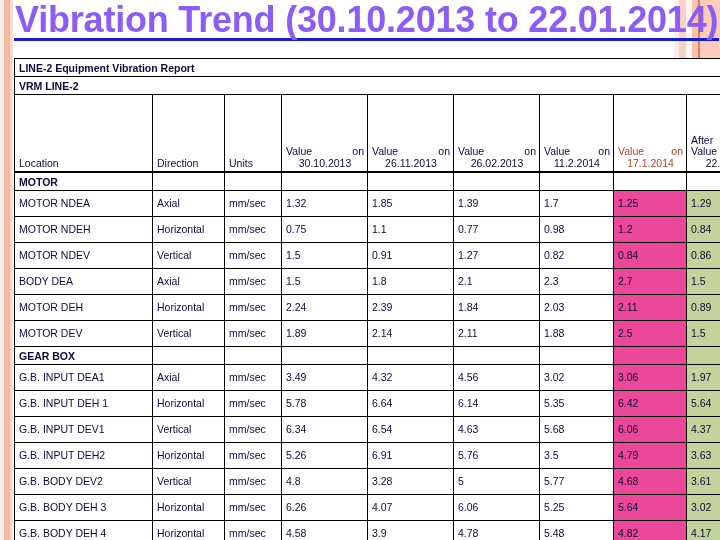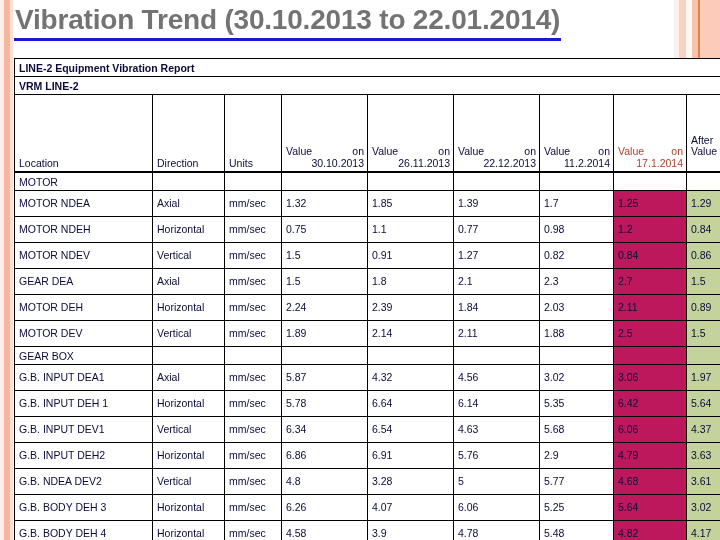--- a/index.html
+++ b/index.html
@@ -43,23 +43,23 @@
 
   
   .title-wrap {
     position: absolute;
     left: 14px;
     top: 2px;
     width: 706px;
     height: 42px;
   }
   .title {
-    font-size: 28px;
+    font-size: 36px;
     font-weight: bold;
-    color: #737373;
+    color: #8b5cf6;
     letter-spacing: -0.2px;
     white-space: nowrap;
     line-height: 36px;
     border-bottom: 3px solid #1818d8;
     display: inline-block;
     padding: 0 1px;
   }
 
   
   .sheet {
@@ -107,32 +107,32 @@
     height: 36px;
     border-top: none;
     vertical-align: bottom;
     border-bottom: 2px solid #000;
   }
   td.hdr {
     vertical-align: bottom;
     line-height: 11.5px;
   }
   .hdr-line { display: block; text-align: justify; text-align-last: justify; }
-  .hdr-plain { display: block; text-align: right; }
+  .hdr-plain { display: block; text-align: center; }
 
   td.hdr.red, td.hdr.red .hdr-line, td.hdr.red .hdr-plain { color: #a8442a; }
 
   
   td.section {
     color: #1818b0;
-    font-weight: normal;
+    font-weight: bold;
     vertical-align: middle;
   }
   
-  td.col-blue { background: #be185d; }
+  td.col-blue { background: #ec4899; }
   td.col-green { background: #c3d39b; }
 
   tr.section-row td { height: 18px; }
   tr.data td { height: 26px; vertical-align: middle; }
   tr.banner td { height: 18px; }
 </style>
 </head>
 <body>
 
 <div class="stripe-band stripe-left">
@@ -198,21 +198,21 @@
           <span class="hdr-plain">30.10.2013</span>
         </td>
         <td class="hdr">
           <span class="hdr-plain"></span>
           <span class="hdr-line">Value on</span>
           <span class="hdr-plain">26.11.2013</span>
         </td>
         <td class="hdr">
           <span class="hdr-plain"></span>
           <span class="hdr-line">Value on</span>
-          <span class="hdr-plain">22.12.2013</span>
+          <span class="hdr-plain">26.02.2013</span>
         </td>
         <td class="hdr">
           <span class="hdr-plain"></span>
           <span class="hdr-line">Value on</span>
           <span class="hdr-plain">11.2.2014</span>
         </td>
         <td class="hdr red">
           <span class="hdr-plain"></span>
           <span class="hdr-line">Value on</span>
           <span class="hdr-plain">17.1.2014</span>
@@ -263,21 +263,21 @@
         <td>Vertical</td>
         <td>mm/sec</td>
         <td>1.5</td>
         <td>0.91</td>
         <td>1.27</td>
         <td>0.82</td>
         <td class="col-blue">0.84</td>
         <td class="col-green">0.86</td>
       </tr>
       <tr class="data">
-        <td>GEAR DEA</td>
+        <td>BODY DEA</td>
         <td>Axial</td>
         <td>mm/sec</td>
         <td>1.5</td>
         <td>1.8</td>
         <td>2.1</td>
         <td>2.3</td>
         <td class="col-blue">2.7</td>
         <td class="col-green">1.5</td>
       </tr>
       <tr class="data">
@@ -312,21 +312,21 @@
         <td></td>
         <td></td>
         <td class="col-blue"></td>
         <td class="col-green"></td>
       </tr>
 
       <tr class="data">
         <td>G.B. INPUT DEA1</td>
         <td>Axial</td>
         <td>mm/sec</td>
-        <td>5.87</td>
+        <td>3.49</td>
         <td>4.32</td>
         <td>4.56</td>
         <td>3.02</td>
         <td class="col-blue">3.06</td>
         <td class="col-green">1.97</td>
       </tr>
       <tr class="data">
         <td>G.B. INPUT DEH 1</td>
         <td>Horizontal</td>
         <td>mm/sec</td>
@@ -345,29 +345,29 @@
         <td>6.54</td>
         <td>4.63</td>
         <td>5.68</td>
         <td class="col-blue">6.06</td>
         <td class="col-green">4.37</td>
       </tr>
       <tr class="data">
         <td>G.B. INPUT DEH2</td>
         <td>Horizontal</td>
         <td>mm/sec</td>
-        <td>6.86</td>
+        <td>5.26</td>
         <td>6.91</td>
         <td>5.76</td>
-        <td>2.9</td>
+        <td>3.5</td>
         <td class="col-blue">4.79</td>
         <td class="col-green">3.63</td>
       </tr>
       <tr class="data">
-        <td>G.B. NDEA DEV2</td>
+        <td>G.B. BODY DEV2</td>
         <td>Vertical</td>
         <td>mm/sec</td>
         <td>4.8</td>
         <td>3.28</td>
         <td>5</td>
         <td>5.77</td>
         <td class="col-blue">4.68</td>
         <td class="col-green">3.61</td>
       </tr>
       <tr class="data">

